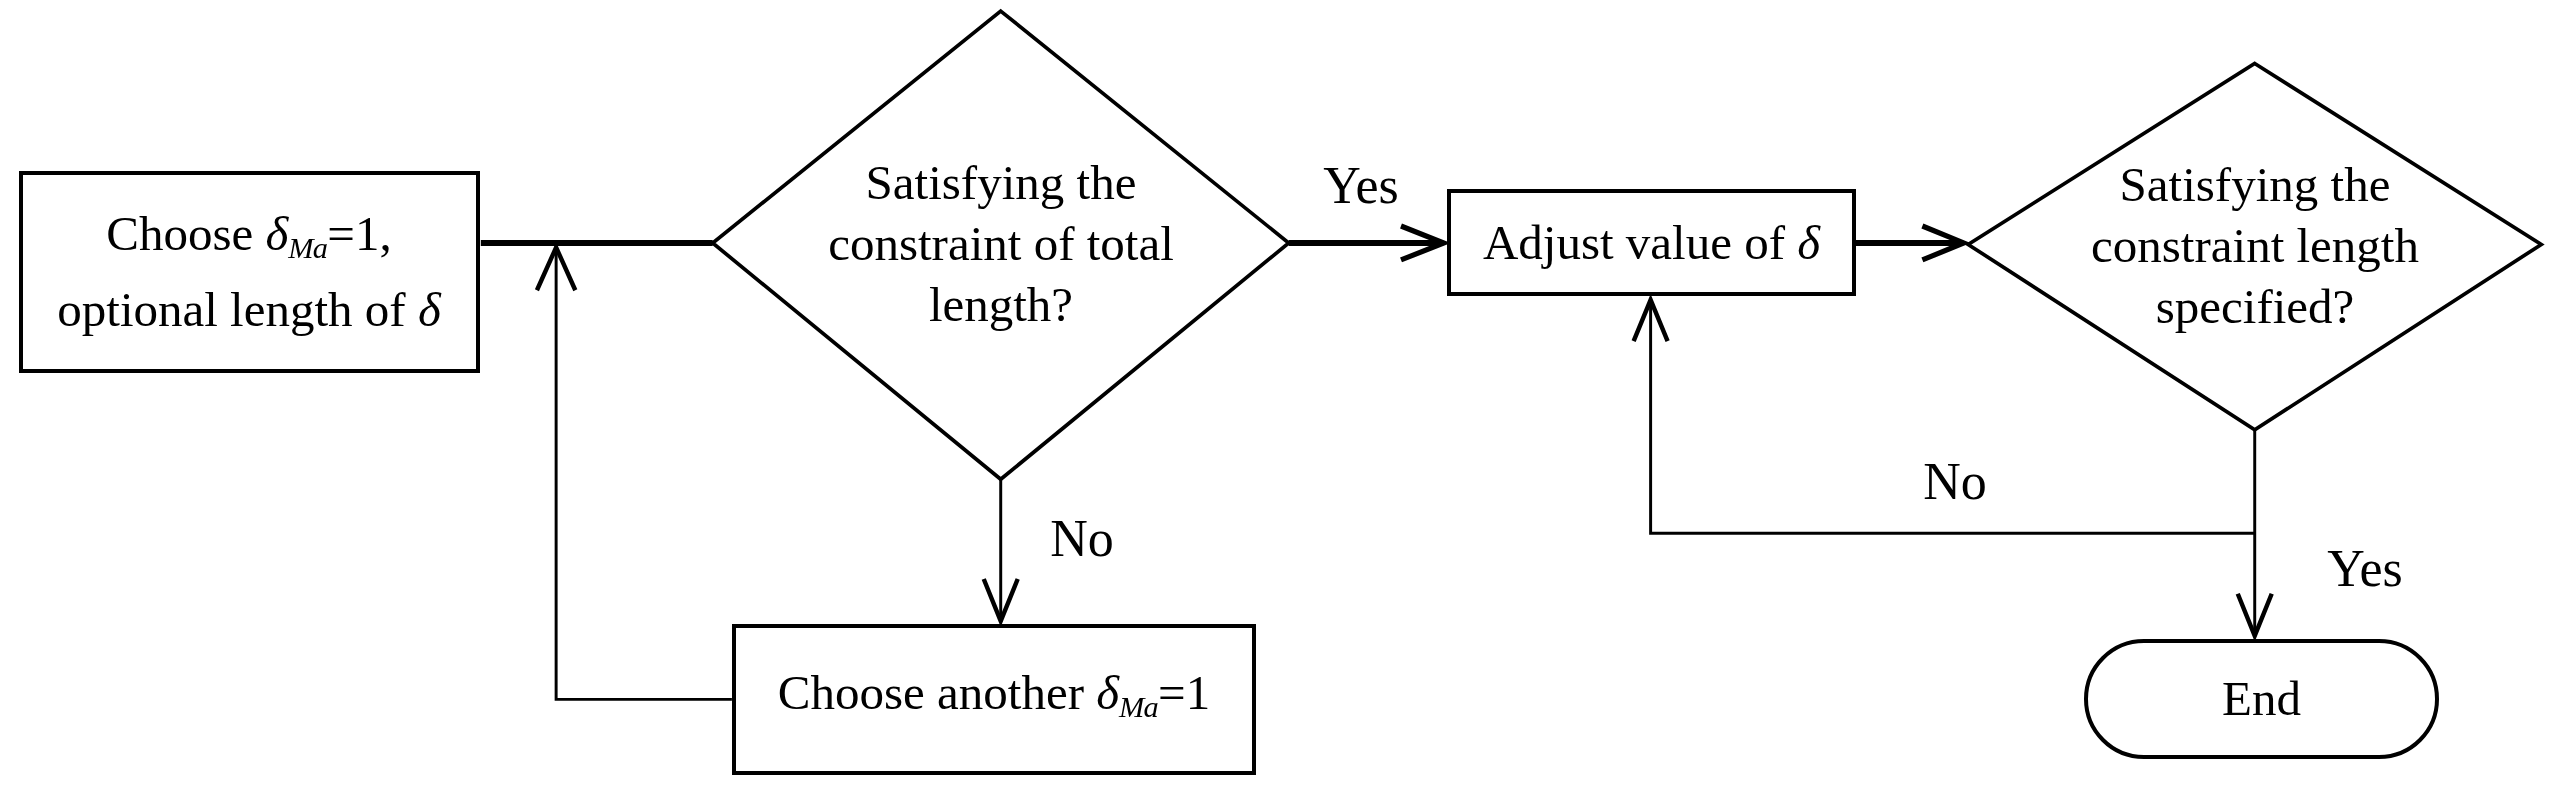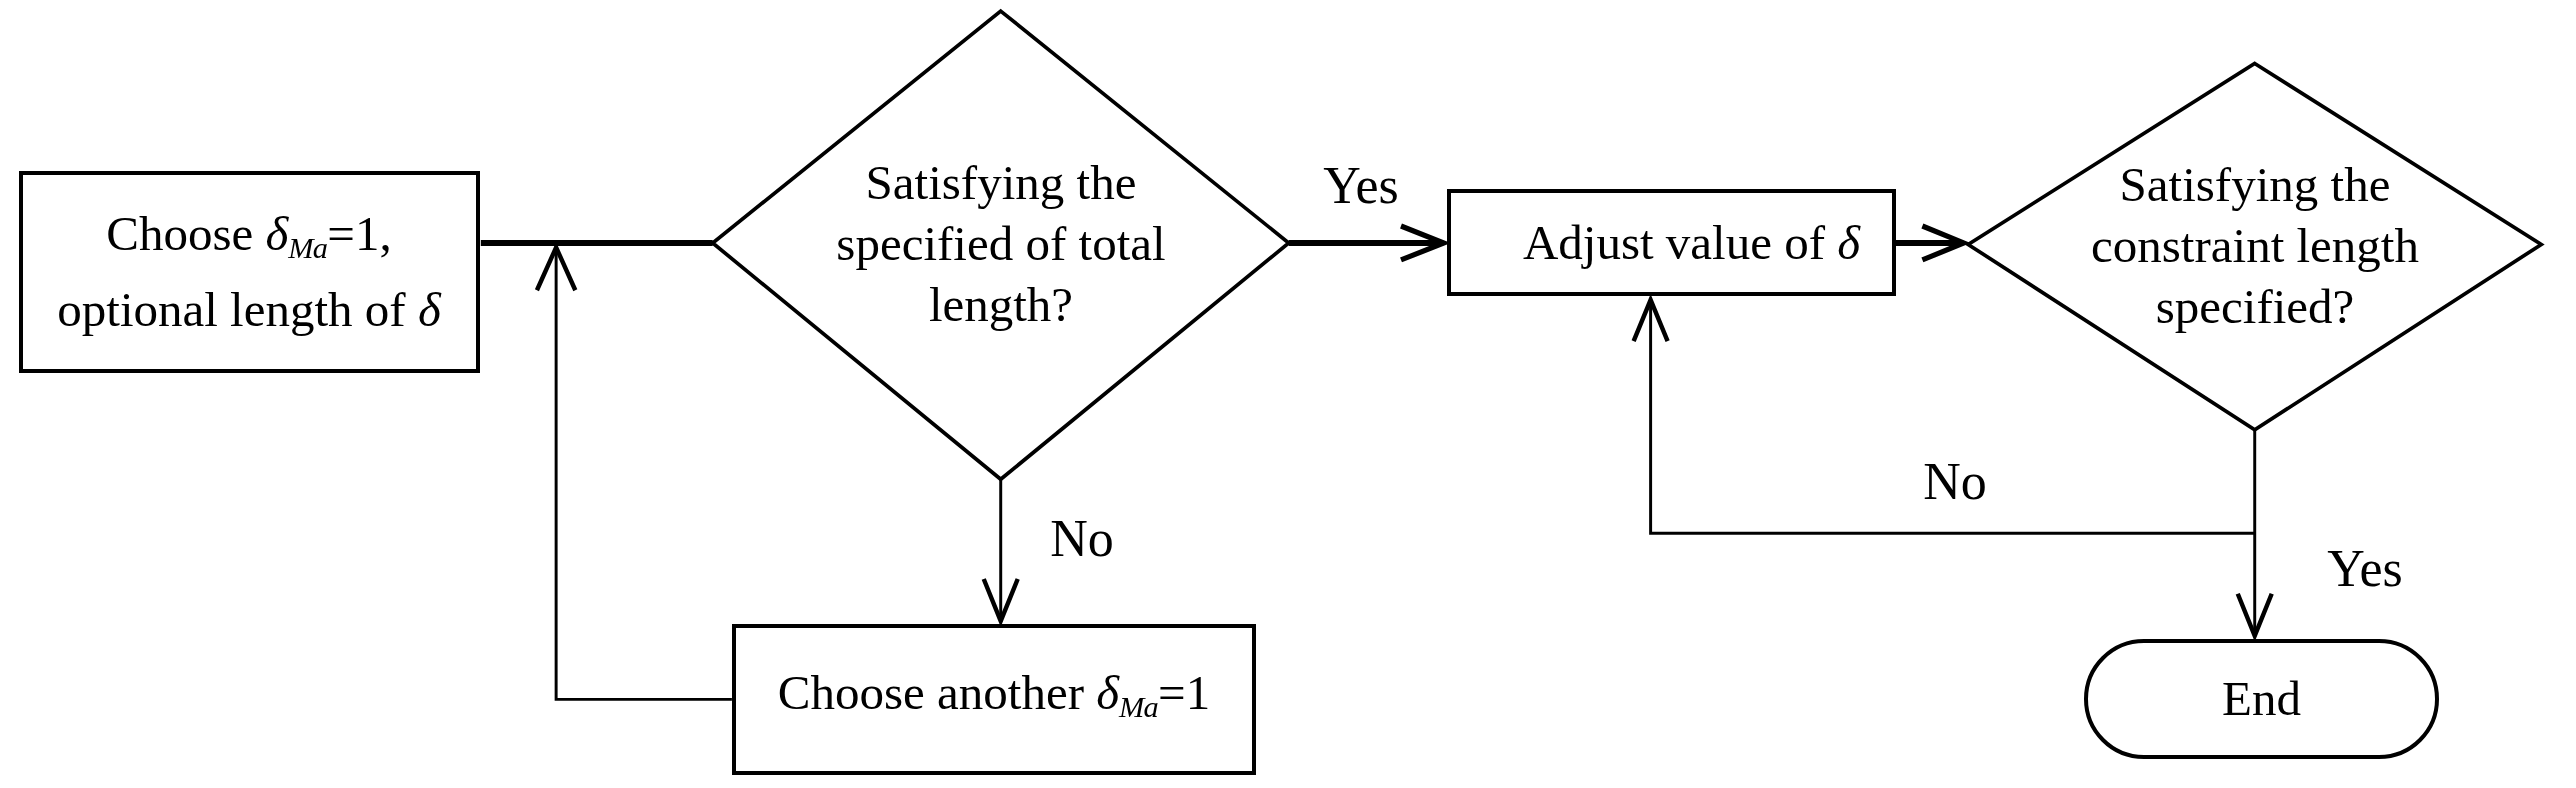--- a/index.html
+++ b/index.html
@@ -95,25 +95,25 @@
     <polyline points="2211,462 2234,406 2257,462" fill="none" stroke="#000000" stroke-width="6"></polyline>
   </svg>
 
   <div class="node rect" style="left:18.5px; top:139px; width:453px; height:194px;margin-top:32px;">
     <span class="row"><span>Choose </span><span class="it">δ</span><span class="sub">Ma</span><span>=1,</span></span>
     <span class="row"><span>optional length of </span><span class="it">δ</span></span>
   </div>
 
   <div class="dtext" style="left:1001px; top:243px;">
     <span class="row">Satisfying the</span>
-    <span class="row">specified of total</span>
+    <span class="row">constraint of total</span>
     <span class="row">length?</span>
   </div>
 
-  <div class="node rect" style="left:1447px; top:189px; width:401px; height:99px;padding-left:40px;">
+  <div class="node rect" style="left:1447px; top:189px; width:401px; height:99px;">
     <span class="row"><span>Adjust value of </span><span class="it">δ</span></span>
   </div>
 
   <div class="dtext" style="left:2255px; top:245px;">
     <span class="row">Satisfying the</span>
     <span class="row">constraint length</span>
     <span class="row">specified?</span>
   </div>
 
   <div class="node rect" style="left:732px; top:624px; width:516px; height:143px;">

